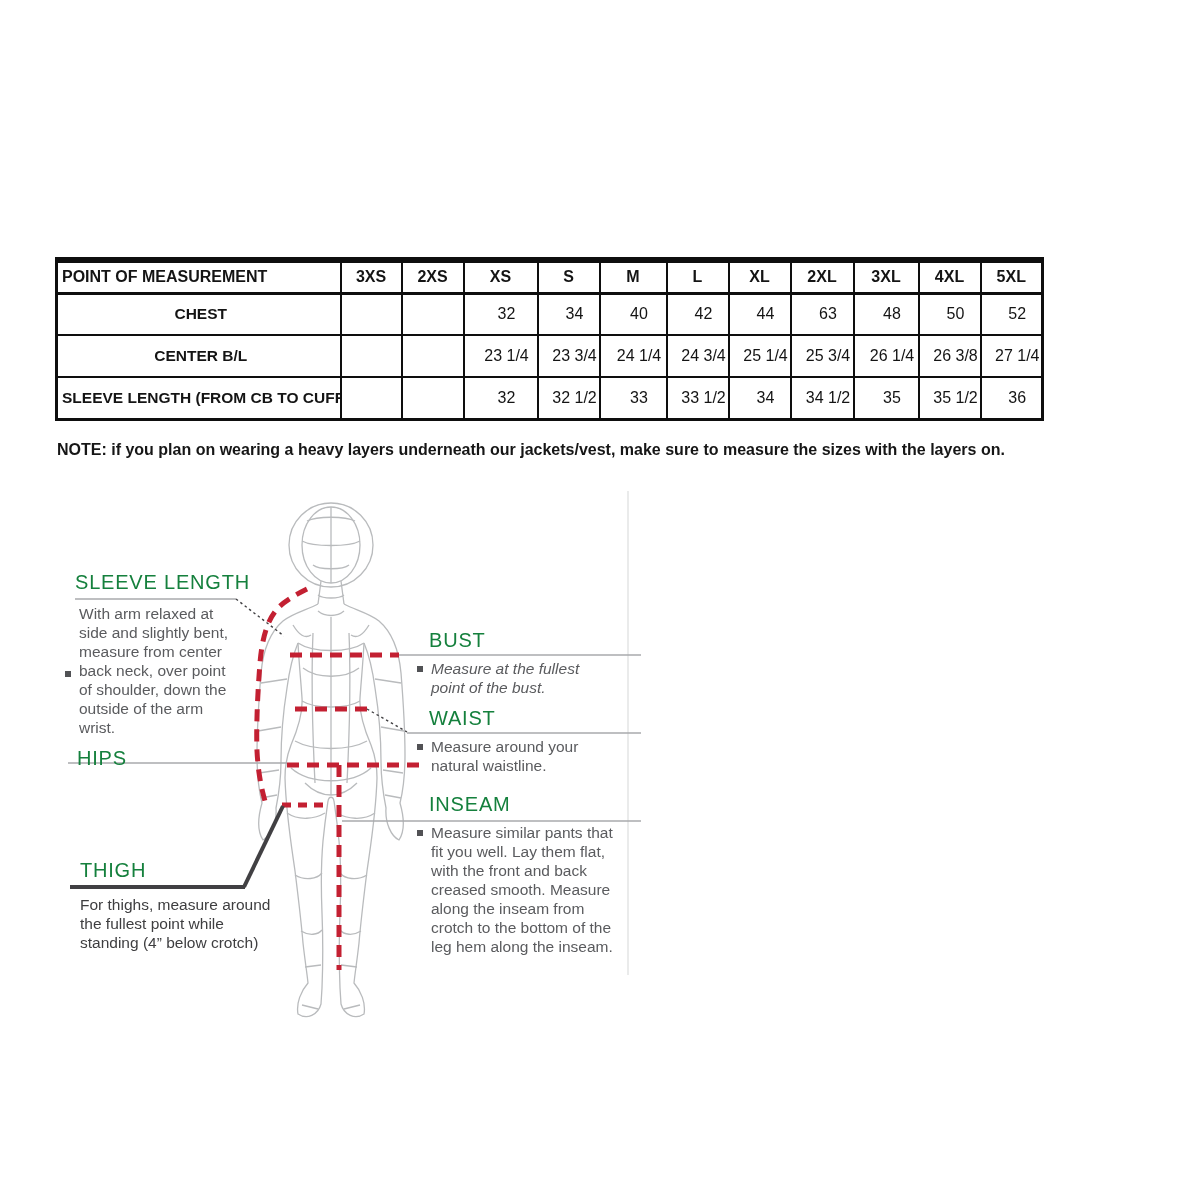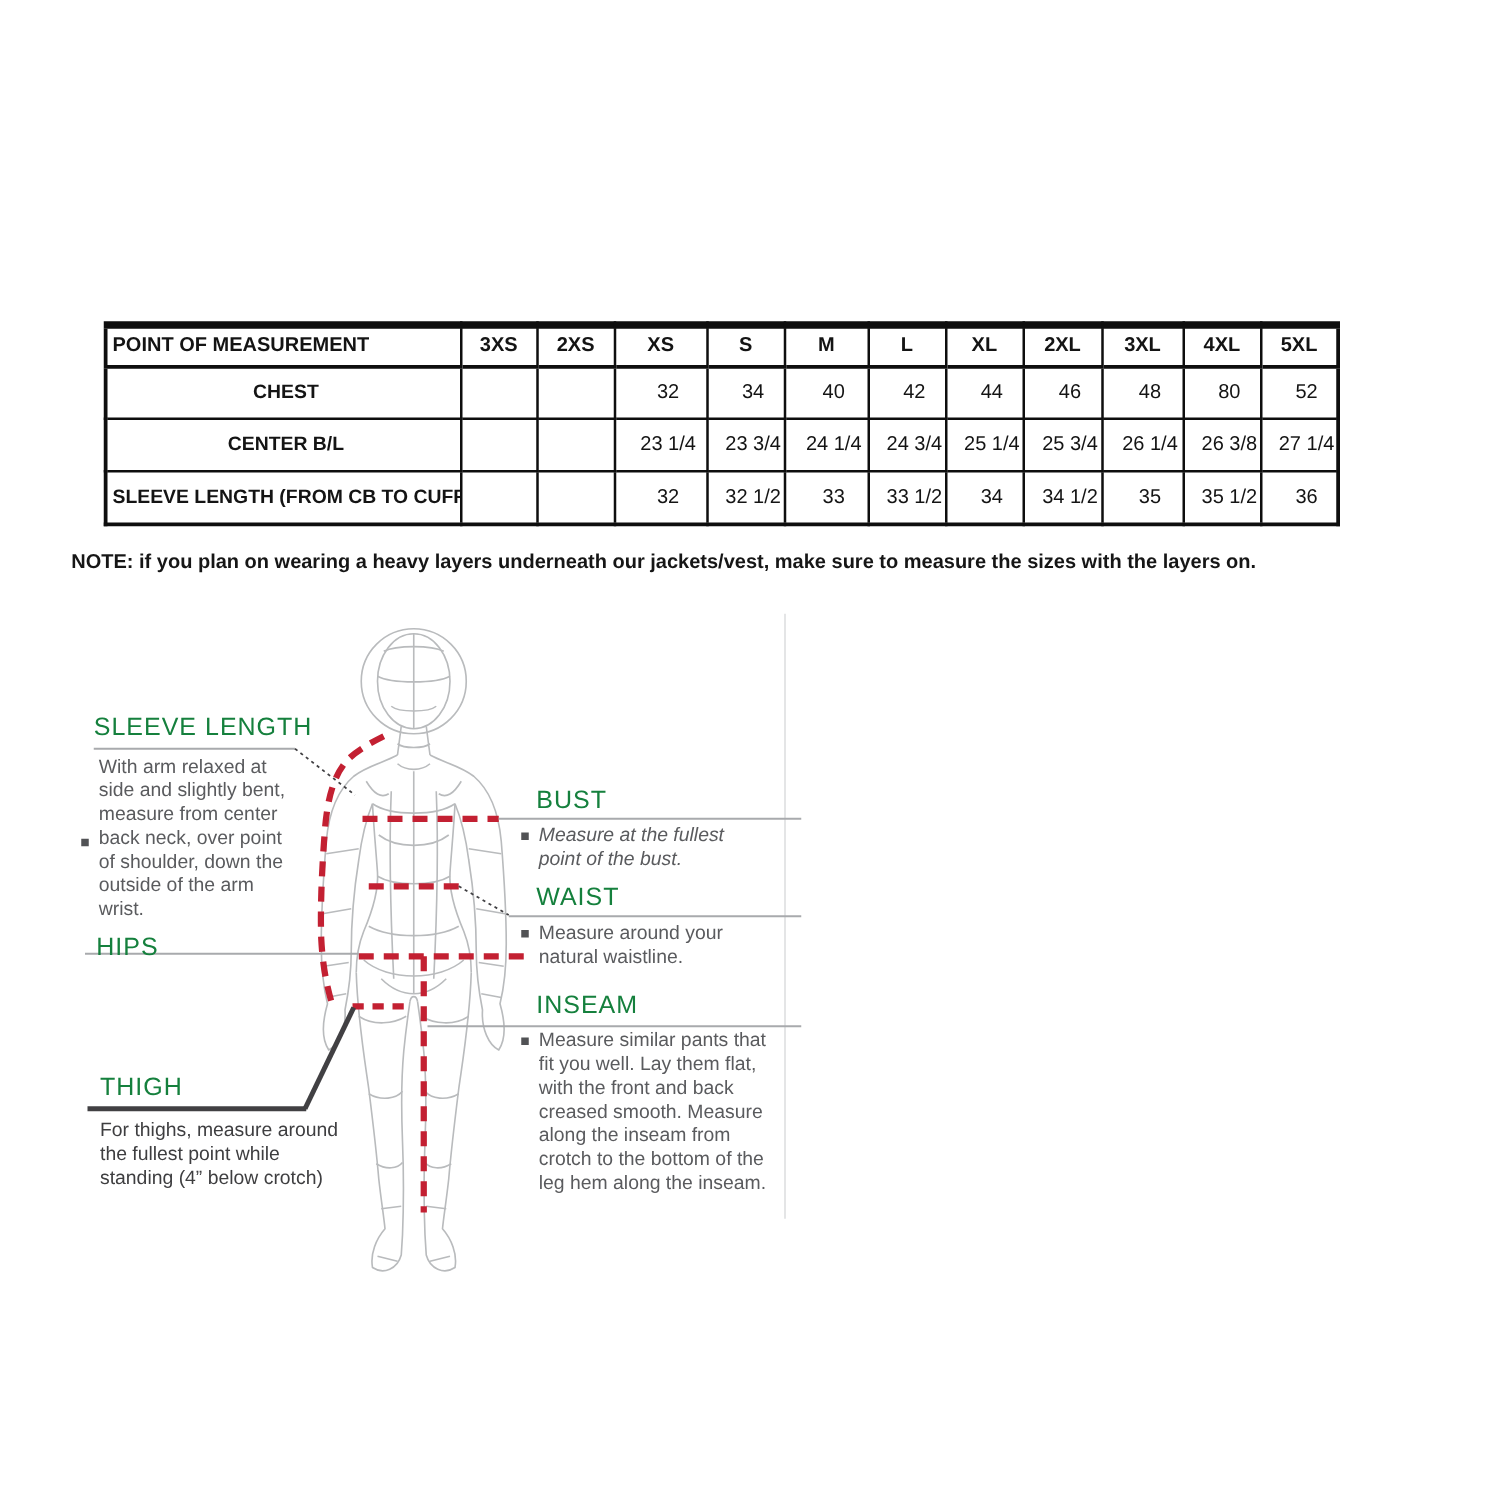--- a/index.html
+++ b/index.html
@@ -10,21 +10,21 @@
   }
   .doc-title {
     position:absolute; left:623px; top:149px;
     font-size:18px; font-weight:700; letter-spacing:0.2px; color:#161616;
     white-space:pre;
   }
   
   table.size-table {
     position:absolute; left:55px; top:257px; width:986px;
     border-collapse:collapse; table-layout:fixed;
-    border:3px solid #0e0e0e; border-top:6px solid #0e0e0e;margin-left:28px;
+    border:3px solid #0e0e0e; border-top:6px solid #0e0e0e;
   }
   table.size-table th, table.size-table td {
     border:2px solid #0e0e0e; font-size:16px; color:#141414;
     overflow:hidden; white-space:nowrap;
   }
   table.size-table thead th { height:33px; font-weight:700; text-align:center; border-bottom:3px solid #0e0e0e; }
   table.size-table thead th.label-col { text-align:left; padding-left:4px; }
   table.size-table tbody td { height:42px; text-align:center; padding-left:12px; font-weight:400; }
   table.size-table tbody td.label-col { font-weight:700; padding-left:4px; font-size:15.5px; }
   
@@ -88,23 +88,23 @@
     <tbody>
         <tr>
           <td class="label-col">CHEST</td>
           <td></td>
           <td></td>
           <td>32</td>
           <td>34</td>
           <td>40</td>
           <td>42</td>
           <td>44</td>
-          <td>46</td>
+          <td>63</td>
           <td>48</td>
-          <td>80</td>
+          <td>50</td>
           <td>52</td>
         </tr>
         <tr>
           <td class="label-col">CENTER B/L</td>
           <td></td>
           <td></td>
           <td>23 1/4</td>
           <td>23 3/4</td>
           <td>24 1/4</td>
           <td>24 3/4</td>

